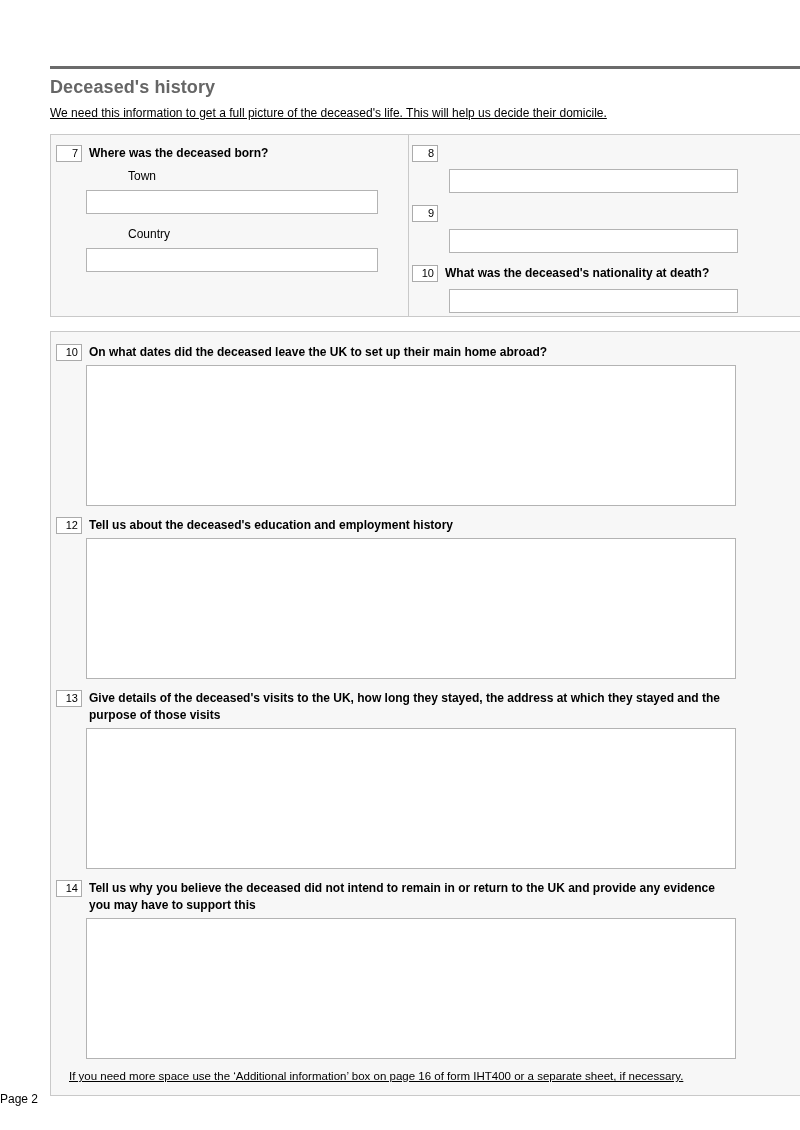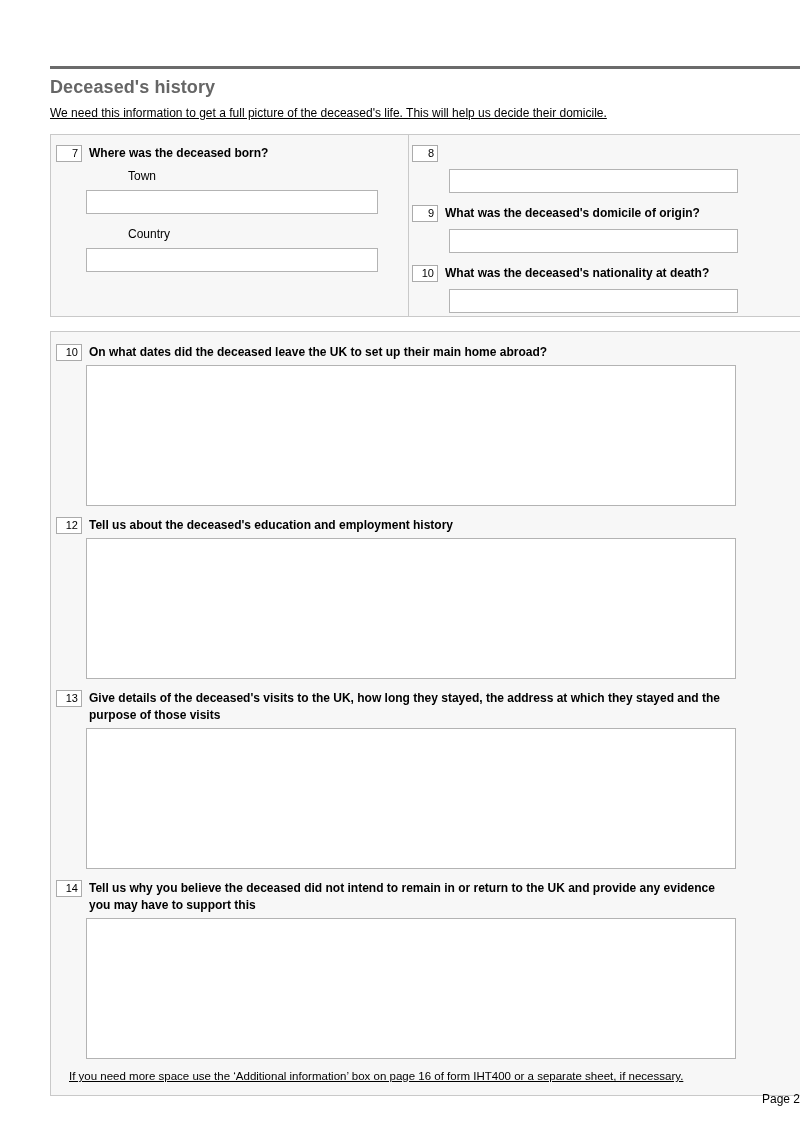--- a/index.html
+++ b/index.html
@@ -82,21 +82,21 @@
     font-family: "Liberation Sans", sans-serif;
     font-size: 12px;
     padding: 4px 6px;
   }
   .footer-note { margin: 10px 13px 0 18px; font-size: 11.5px; line-height: 14px; text-decoration: underline; }
 
   .page-footer {
     position: absolute;
     left: 0; top: 1092px;
     width: 800px;
-    text-align: right;
+    text-align: left;
     font-size: 12px;
   }
 </style>
 </head>
 <body>
 
 <div class="content">
 
   <div class="top-rule"></div>
 
@@ -120,21 +120,20 @@
     <div class="col-right">
       <div class="q-block">
         <div class="q-head">
           <span class="q-num">8</span>
         </div>
         <input class="text-input" type="text" value="" style="">
       </div>
       <div class="q-block">
         <div class="q-head">
           <span class="q-num">9</span>
-          <span class="q-text">What was the deceased's domicile of origin?</span>
         </div>
         <input class="text-input" type="text" value="" style="">
       </div>
       <div class="q-block">
         <div class="q-head">
           <span class="q-num">10</span>
           <span class="q-text">What was the deceased's nationality at death?</span>
         </div>
         <input class="text-input" type="text" value="" style="">
       </div>

